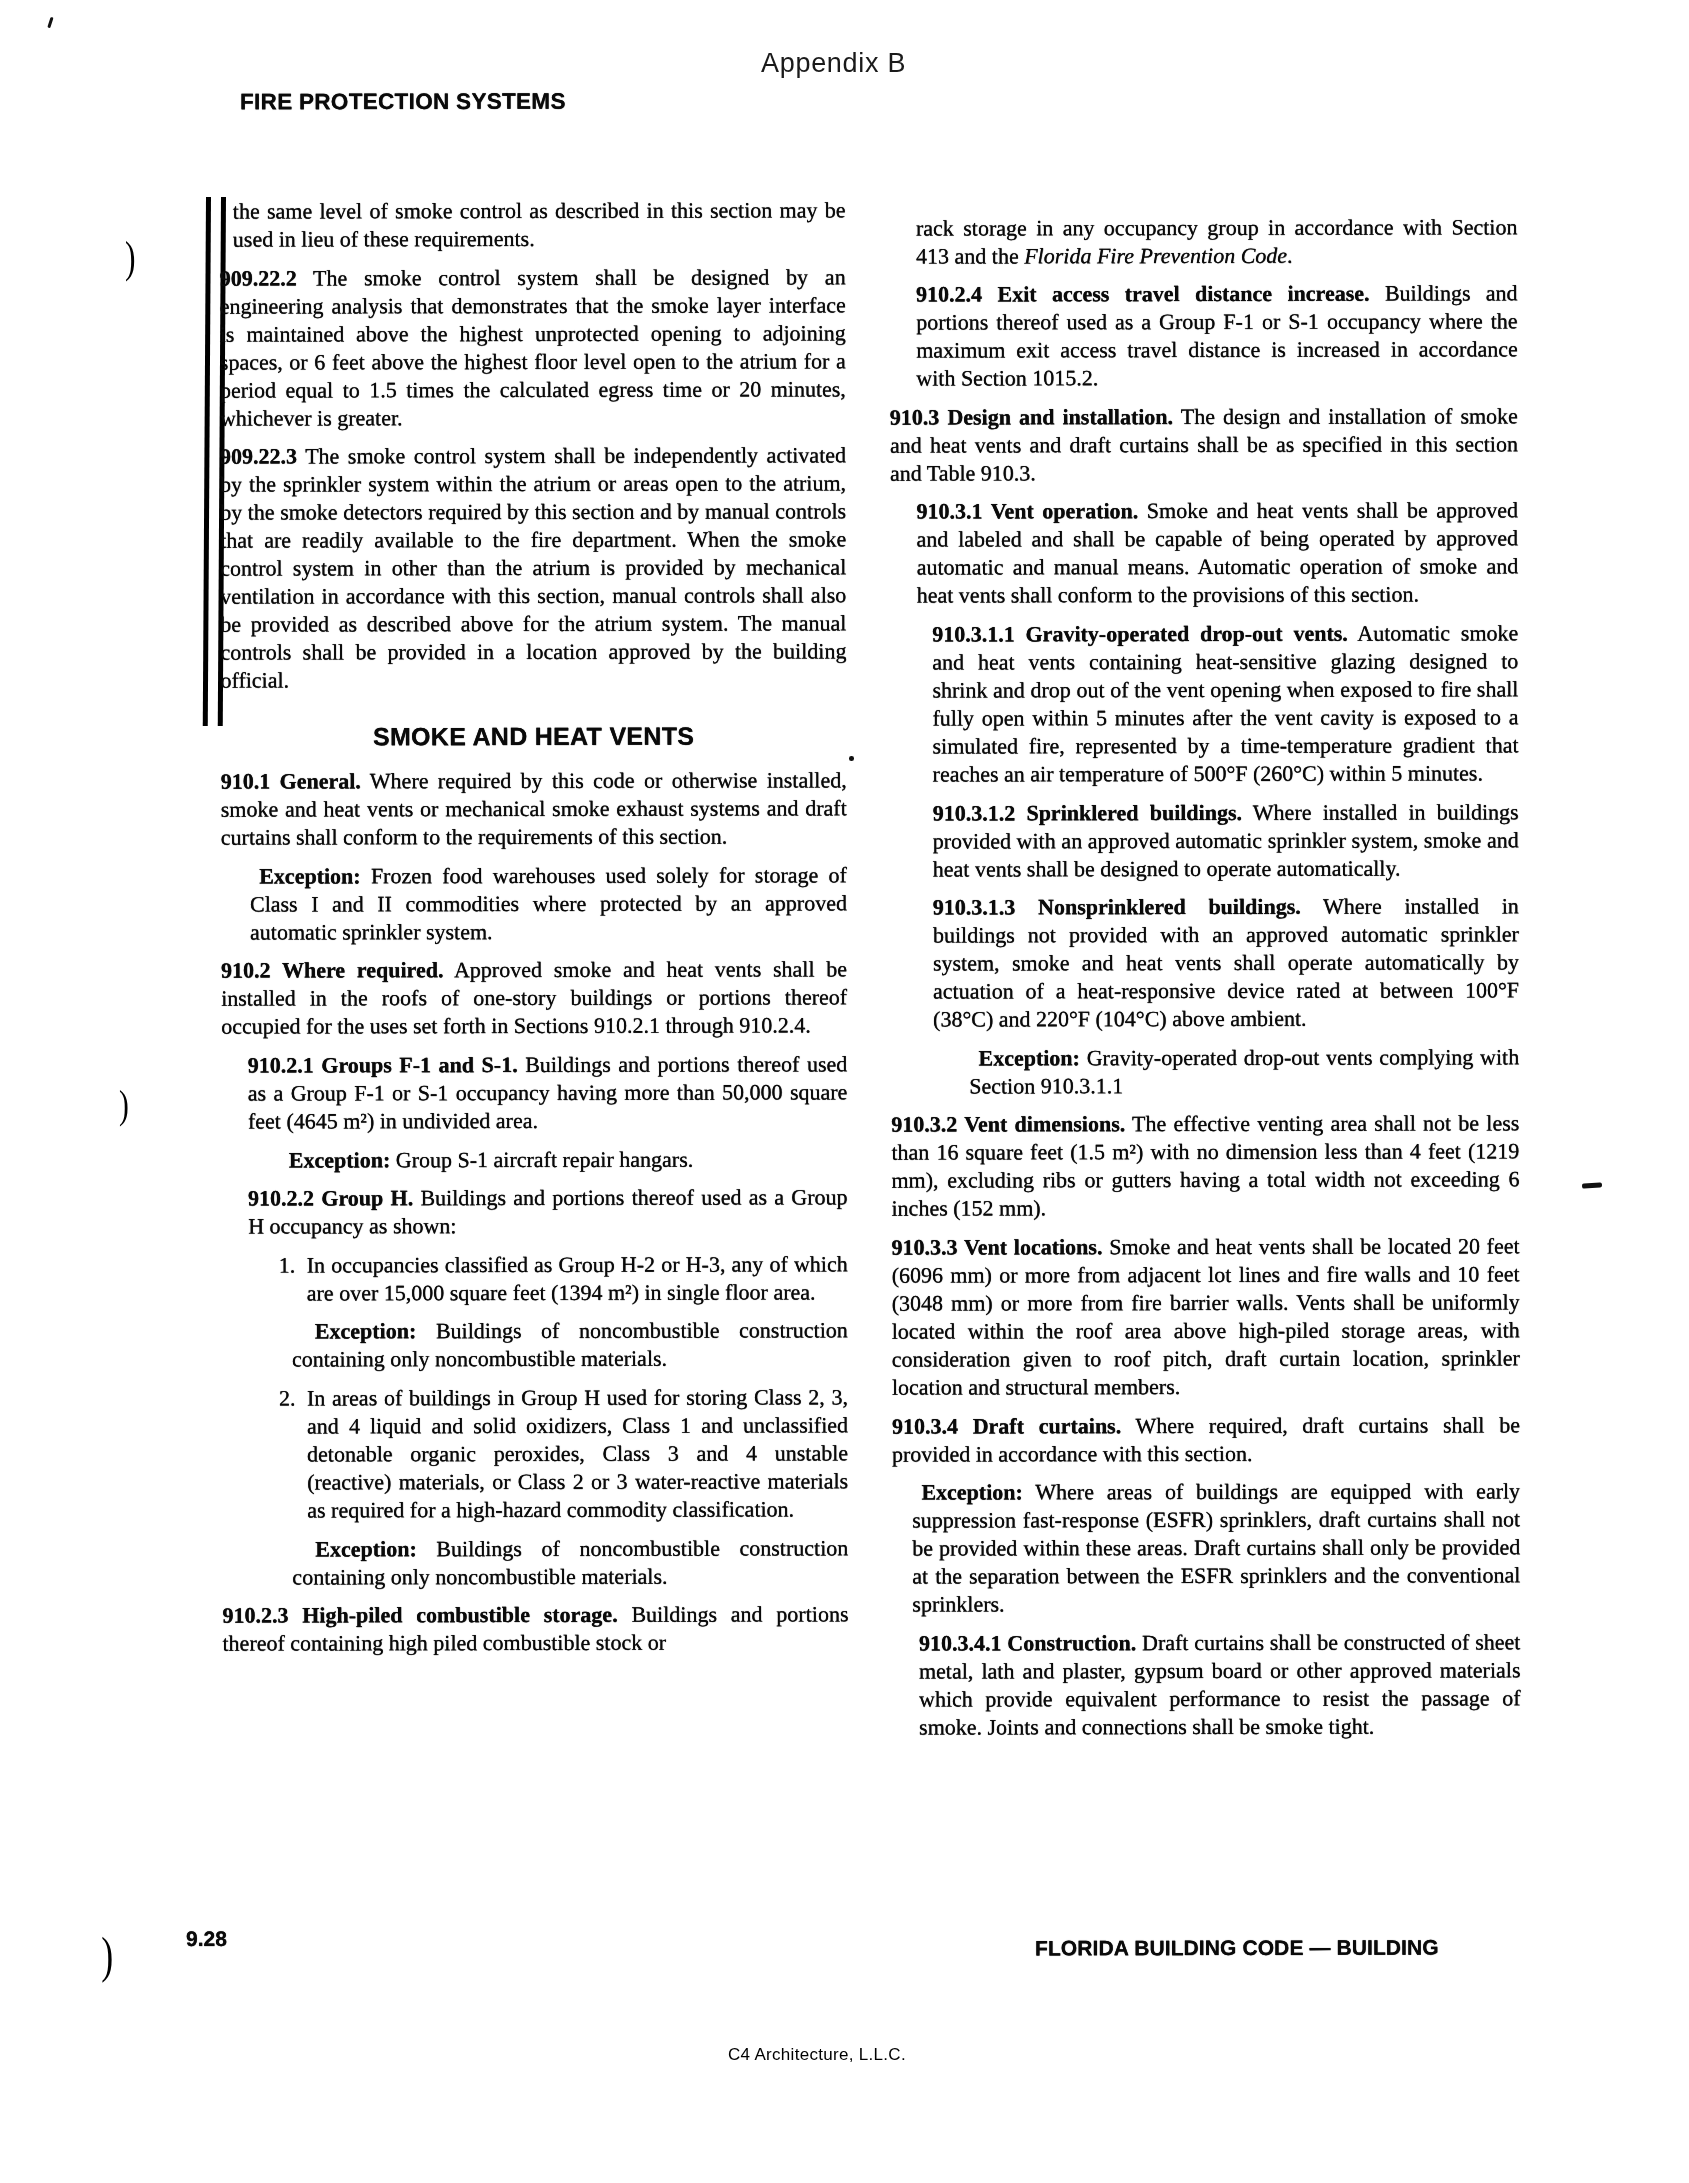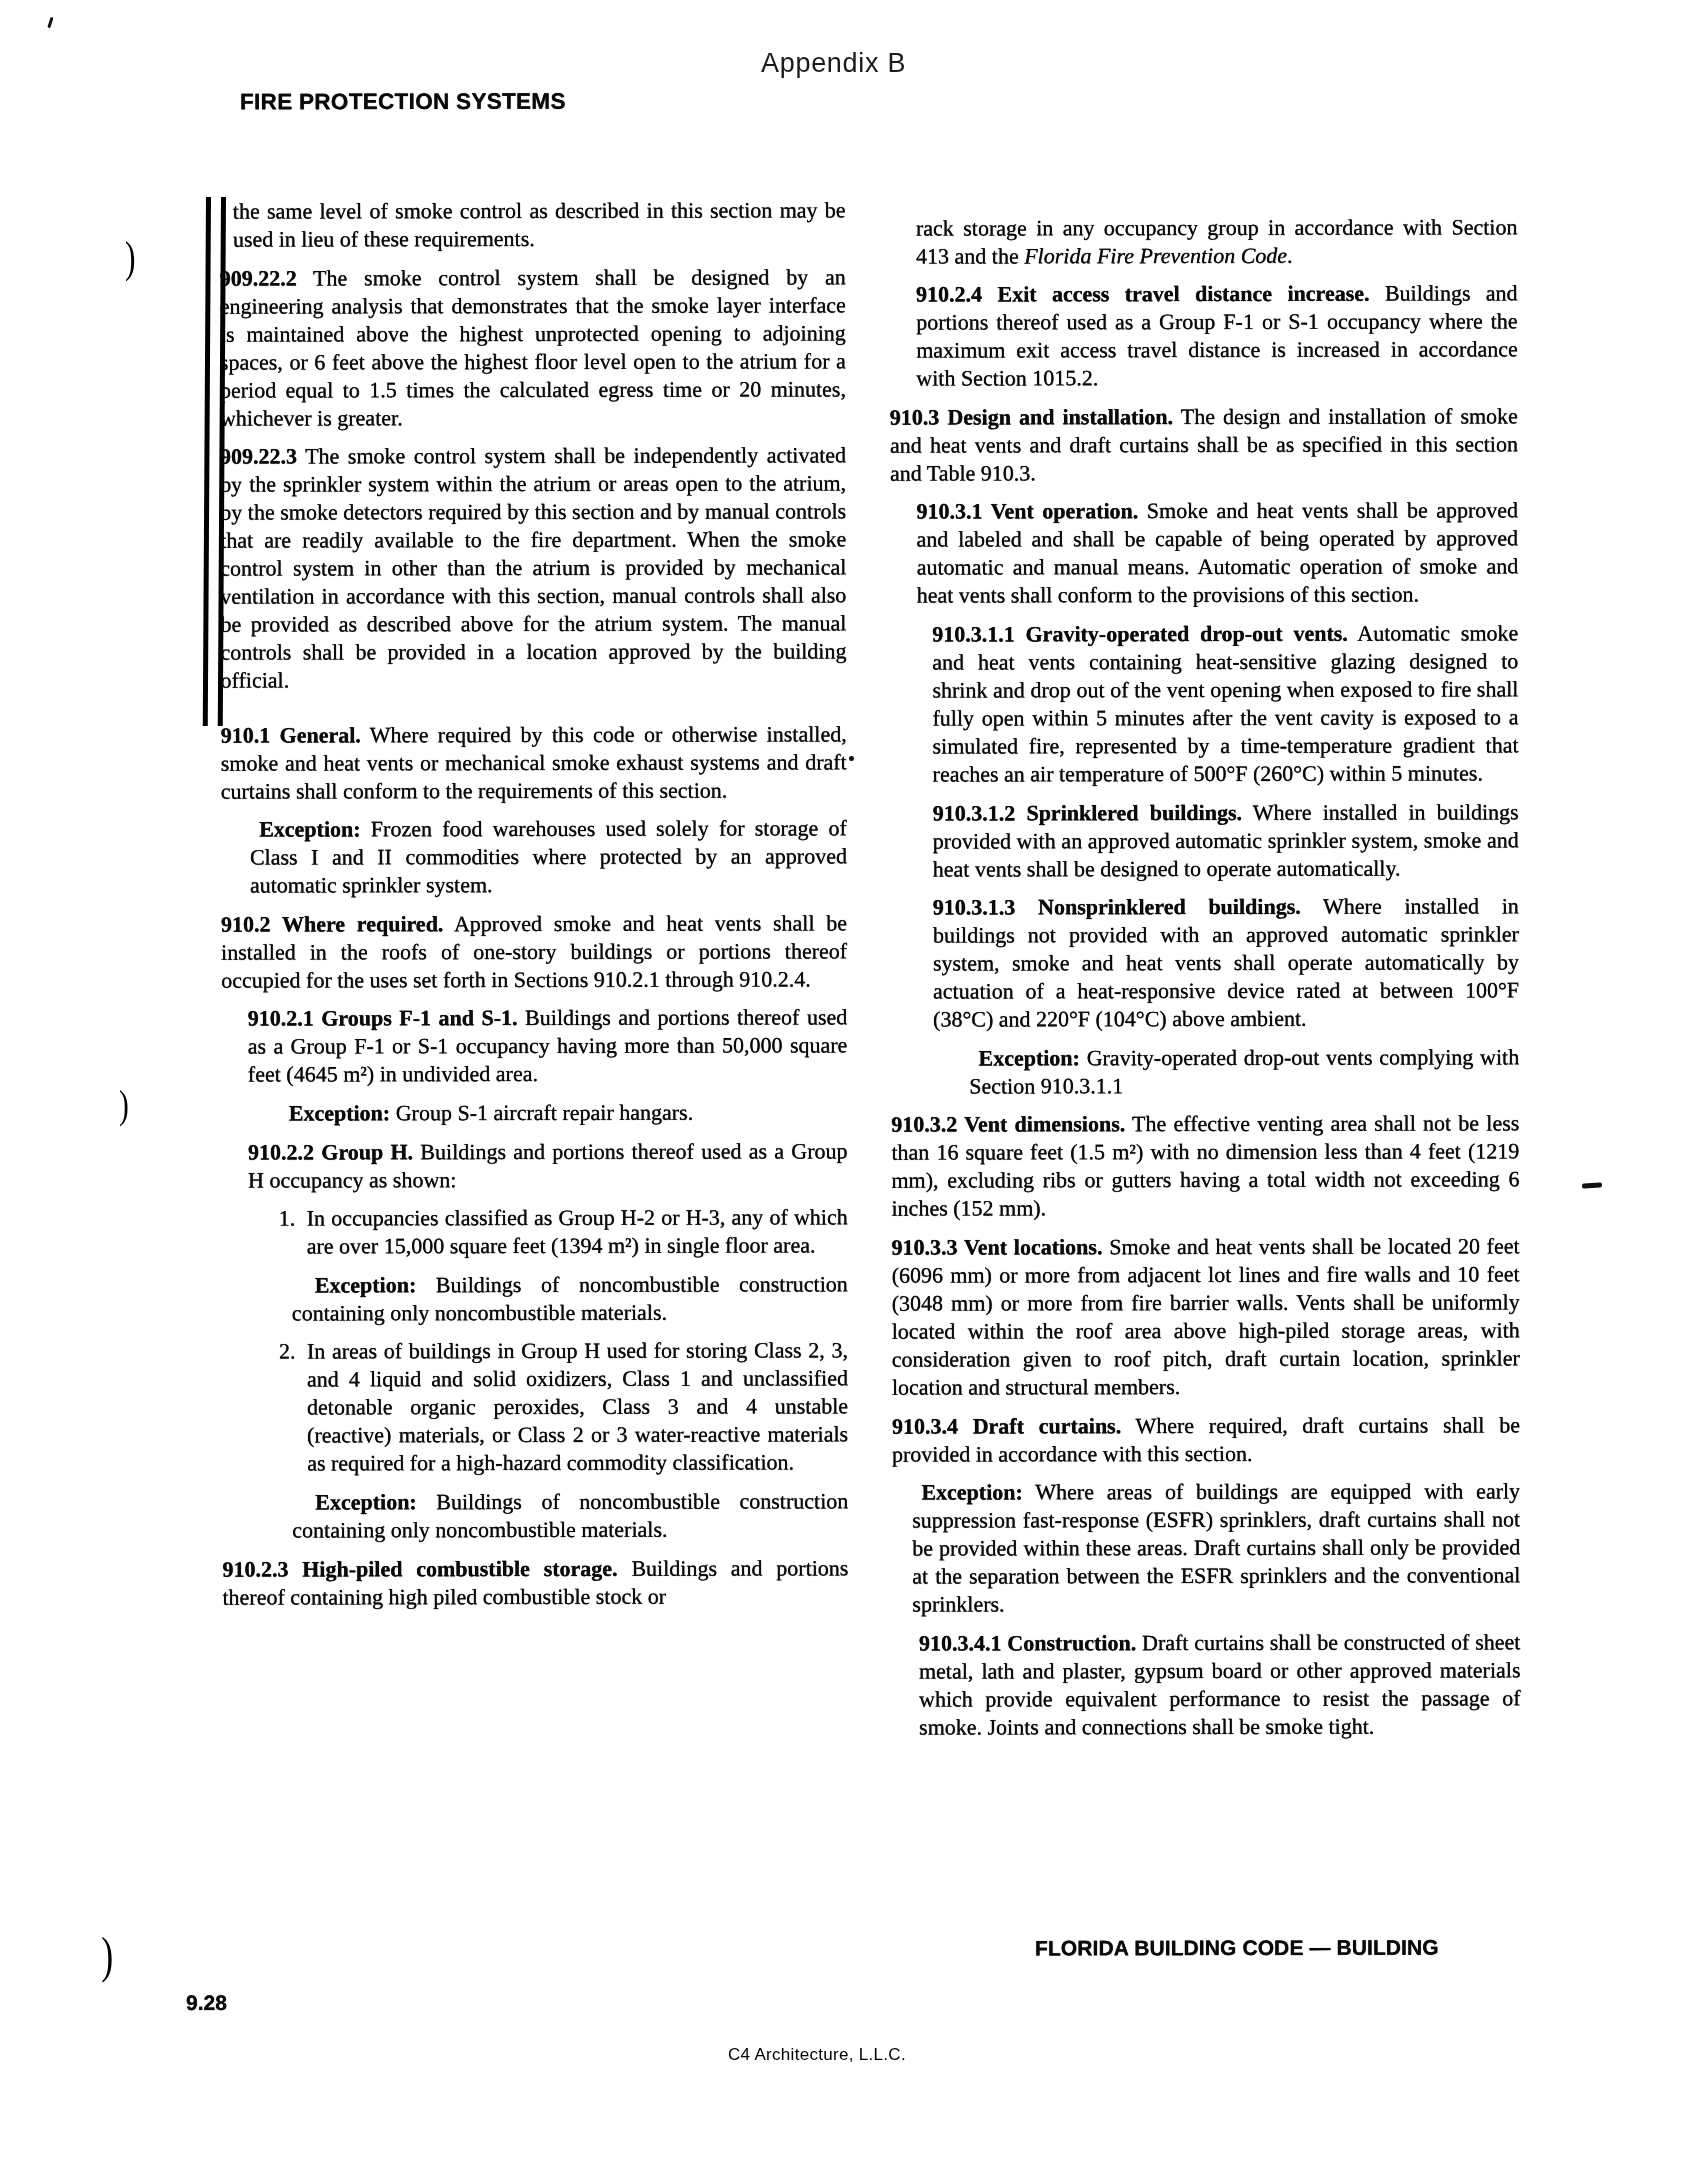--- a/index.html
+++ b/index.html
@@ -19,21 +19,21 @@
   .scan{
     text-shadow:0 0 0.7px rgba(0,0,0,0.85), 0.3px 0.3px 0 rgba(0,0,0,0.35);
     transform:rotate(-0.12deg);
   }
   #chapter-title{
     position:absolute;left:240px;top:89px;
     font-family:"Liberation Sans", sans-serif;font-weight:bold;
     font-size:22.5px;letter-spacing:0.3px;
   }
   #page-num{
-    position:absolute;left:186px;top:1991px;
+    position:absolute;left:186px;top:1927px;
     font-family:"Liberation Sans", sans-serif;font-weight:bold;font-size:21px;text-align:right;
   }
   #running-footer{
     position:absolute;left:1035px;top:1936px;
     font-family:"Liberation Sans", sans-serif;font-weight:bold;
     font-size:21px;letter-spacing:0.1px;
   }
   
   .col{position:absolute;top:197px;font-size:22px;line-height:28px;text-align:justify;}
   #col-left{left:221px;width:626px;}
@@ -88,20 +88,21 @@
   <div id="speck-rightdash" class="speck"></div>
 
   <div id="col-left" class="col scan">
     <p class="para cont-indent"><span>the same level of smoke control as described in this section may be used in lieu of these requirements.</span></p>
 
     <p class="para"><span class="b">909.22.2</span> <span>The smoke control system shall be designed by an engineering analysis that demonstrates that the smoke layer interface is maintained above the highest unprotected opening to adjoining spaces, or 6 feet above the highest floor level open to the atrium for a period equal to 1.5 times the calculated egress time or 20 minutes, whichever is greater.</span></p>
 
     <p class="para"><span class="b">909.22.3</span> <span>The smoke control system shall be independently activated by the sprinkler system within the atrium or areas open to the atrium, by the smoke detectors required by this section and by manual controls that are readily available to the fire department. When the smoke control system in other than the atrium is provided by mechanical ventilation in accordance with this section, manual controls shall also be provided as described above for the atrium system. The manual controls shall be provided in a location approved by the building official.</span></p>
 
     <div class="sec-heading">
+      <div>SMOKE AND HEAT VENTS</div>
     </div>
 
     <p class="para"><span class="b">910.1 General.</span> <span>Where required by this code or otherwise installed, smoke and heat vents or mechanical smoke exhaust systems and draft curtains shall conform to the requirements of this section.</span></p>
 
     <p class="para exc1"><span class="b">Exception:</span> <span>Frozen food warehouses used solely for storage of Class I and II commodities where protected by an approved automatic sprinkler system.</span></p>
 
     <p class="para"><span class="b">910.2 Where required.</span> <span>Approved smoke and heat vents shall be installed in the roofs of one-story buildings or portions thereof occupied for the uses set forth in Sections 910.2.1 through 910.2.4.</span></p>
 
     <p class="para lvl1"><span class="b">910.2.1 Groups F-1 and S-1.</span> <span>Buildings and portions thereof used as a Group F-1 or S-1 occupancy having more than 50,000 square feet (4645 m²) in undivided area.</span></p>
 

